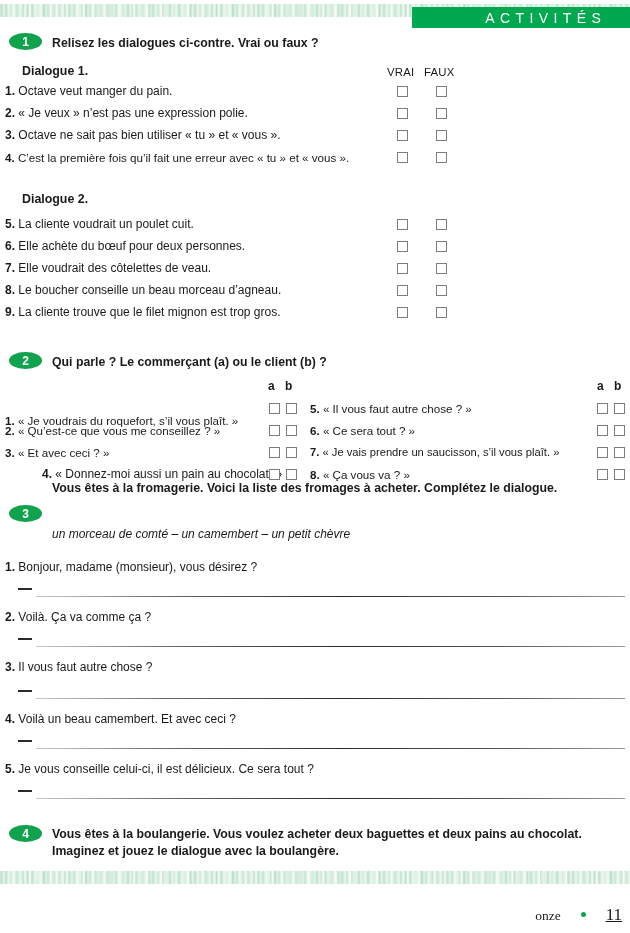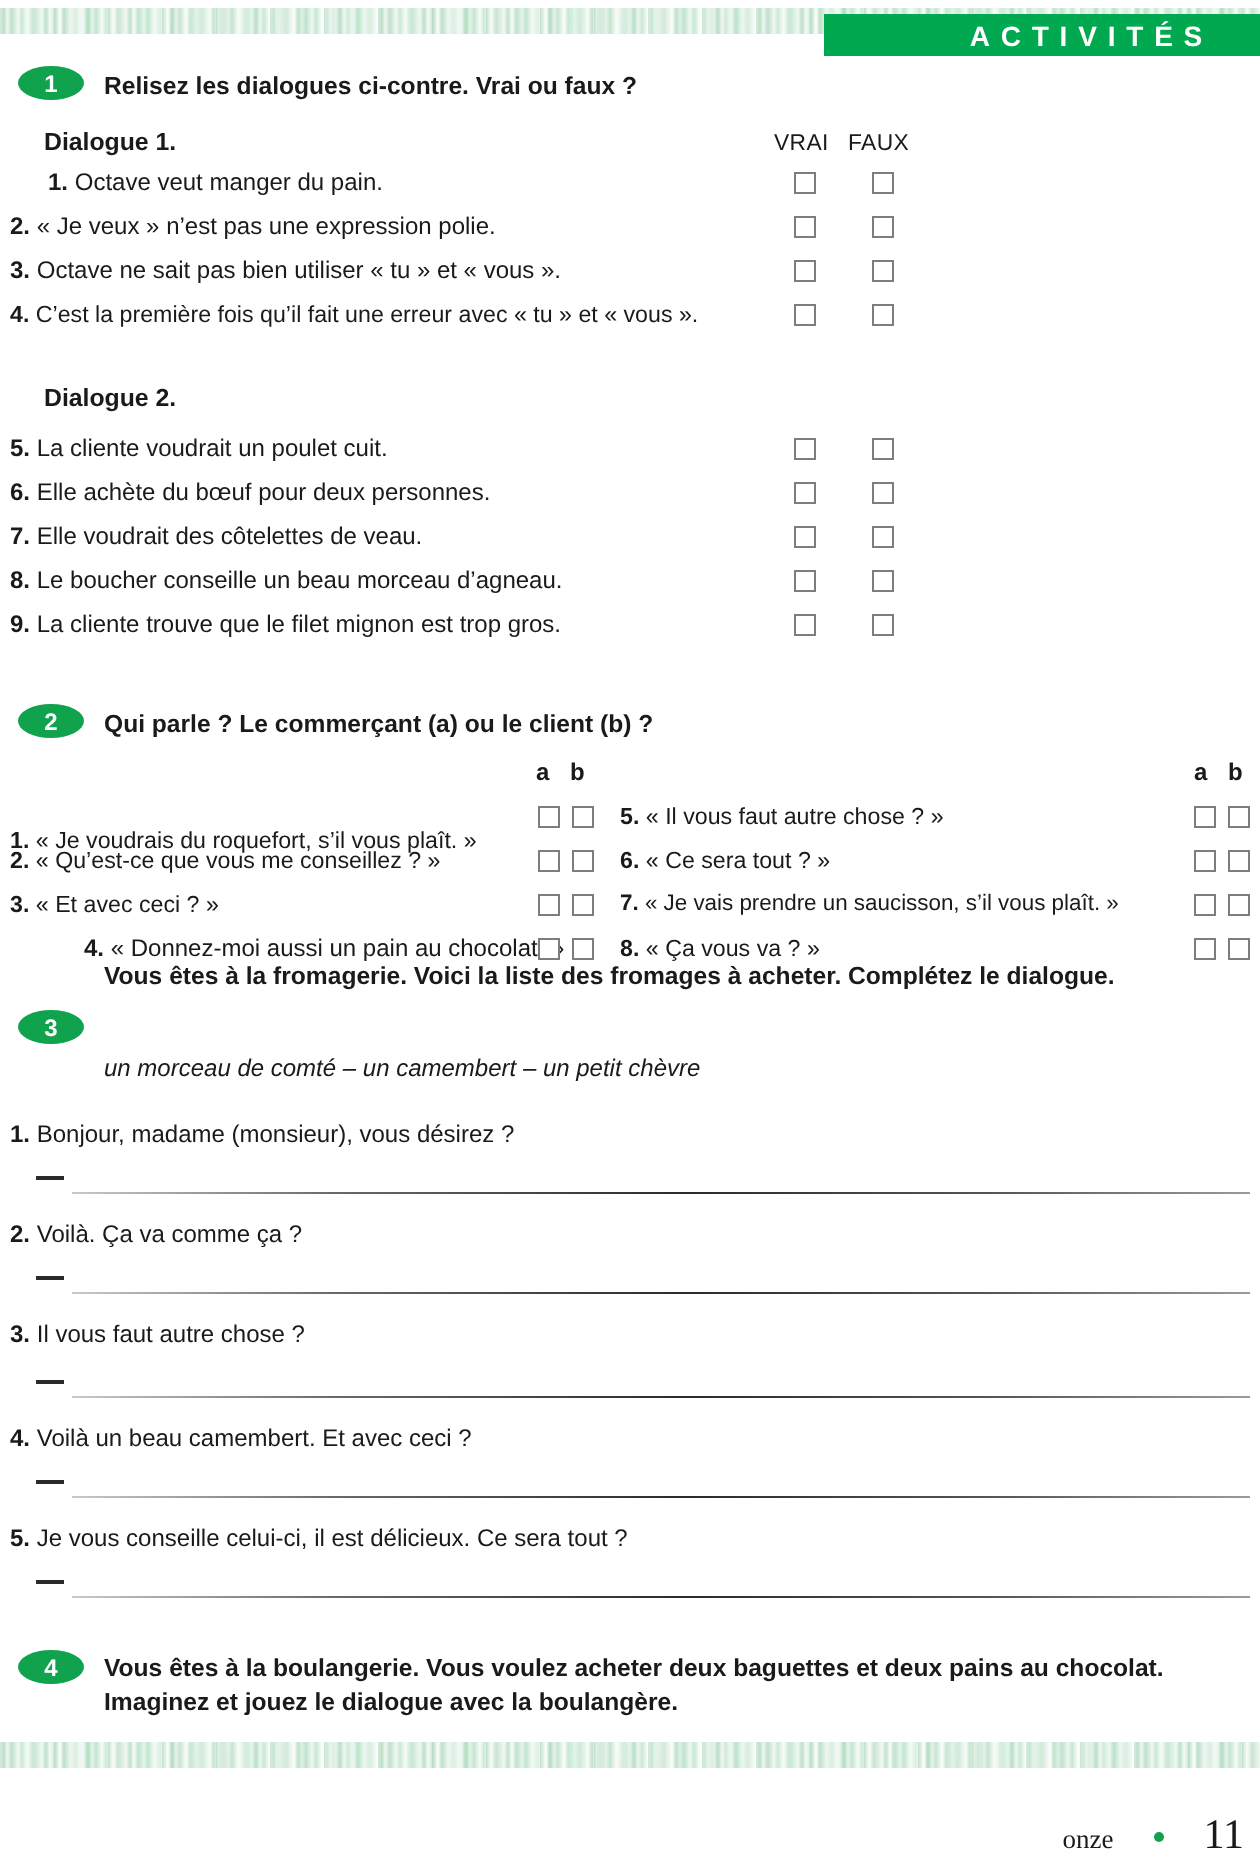--- a/index.html
+++ b/index.html
@@ -34,21 +34,21 @@
   .texture-top{ top:4px; }
   .texture-bottom{ top:871px; }
 
   
   .activites-banner{
     position:absolute; top:7px; left:412px; width:218px; height:21px;
     background:#00a94f;
     display:flex; align-items:center; justify-content:center;
   }
   .activites-banner .label{
-    color:#ffffff; font-weight:bold; font-size:14px;
+    color:#ffffff; font-weight:normal; font-size:14px;
     letter-spacing:5.4px; text-indent:5.4px; line-height:1;margin-left:44px;
   }
 
   
   .exercise{ position:absolute; left:0; width:630px; }
   .ex-badge{
     position:absolute; left:9px; width:33px; height:17px;
     border-radius:50%;
     background:#11a24e;
     color:#fff; font-weight:bold; font-size:12px;
@@ -101,41 +101,41 @@
     position:absolute; right:8px; top:905px;
     font-family:"Liberation Serif", serif;
     font-size:15px; color:#1a1a1a;
     display:flex; align-items:baseline; gap:20px;
   }
   .footer .word{ font-size:13.5px; }
   .footer .dot{
     width:5px; height:5px; border-radius:50%;
     background:#11a24e; display:inline-block; position:relative; top:-3px;
   }
-  .footer .pageno{ font-size:21px; }
+  .footer .pageno{ font-size:17px;text-decoration:underline; }
 </style>
 </head>
 <body>
 
 <div class="texture-band texture-top"></div>
 <div class="texture-band texture-bottom"></div>
 
 <div class="activites-banner">
   <span class="label">ACTIVITÉS</span>
 </div>
 
 <div class="exercise">
   <div class="ex-badge" style="top:33px;">1</div>
   <div class="ex-title" style="top:35px;">Relisez les dialogues ci-contre. Vrai ou faux ?</div>
 
   <div class="sec-label" style="left:22px; top:64px;">Dialogue 1.</div>
   <div class="col-head" style="left:387px; top:66px;">VRAI</div>
   <div class="col-head" style="left:424px; top:66px;">FAUX</div>
 
-  <div class="q-row" style="top:84px;margin-left:19px;">
+  <div class="q-row" style="top:84px;">
     <span class="num">1.</span>
     <span>Octave veut manger du pain.</span>
   </div>
   <div class="cbox" style="left:397px; top:86px;"></div>
   <div class="cbox" style="left:436px; top:86px;"></div>
 
   <div class="q-row" style="top:106px;">
     <span class="num">2.</span>
     <span>« Je veux » n’est pas une expression polie.</span>
   </div>

